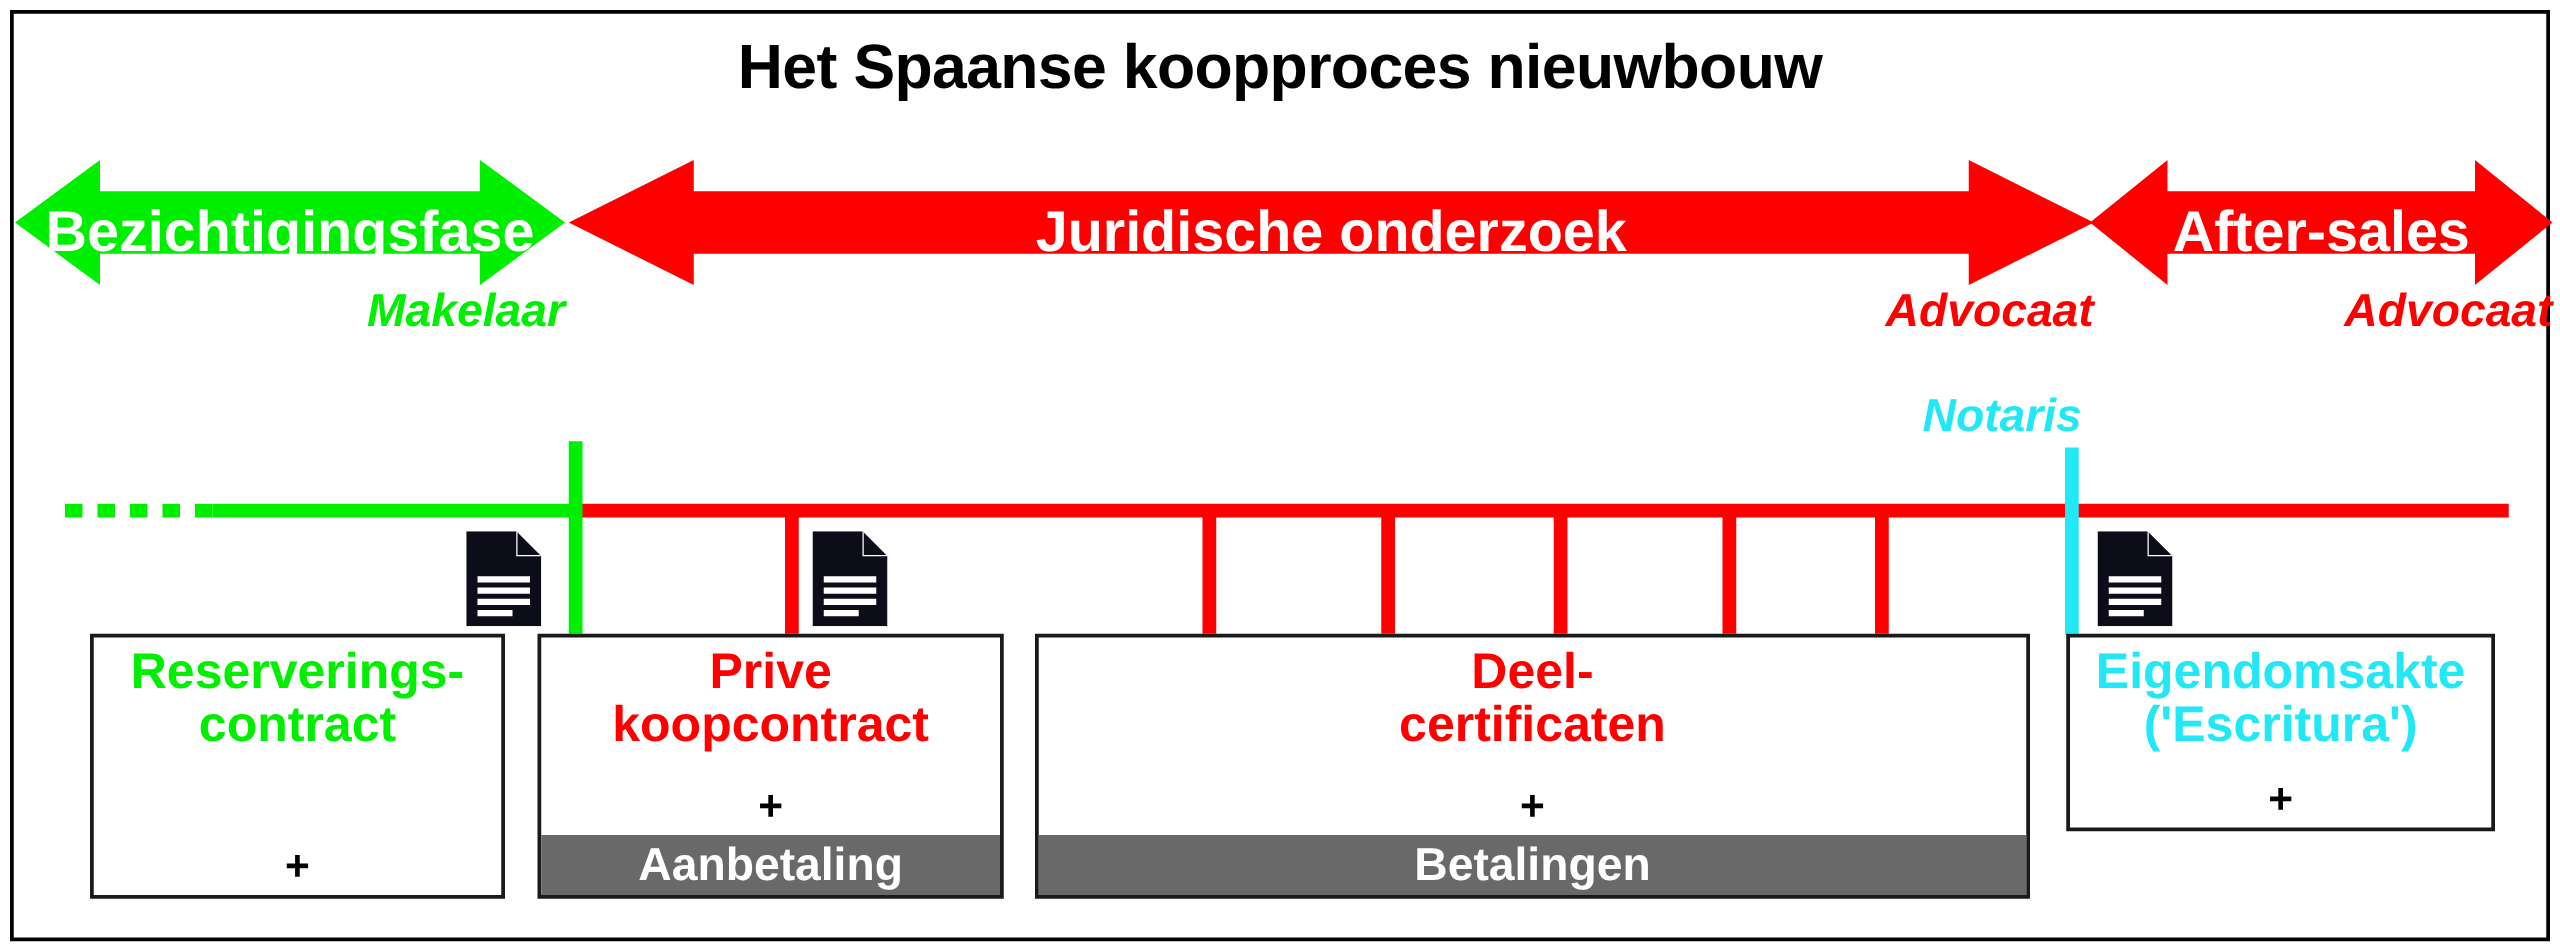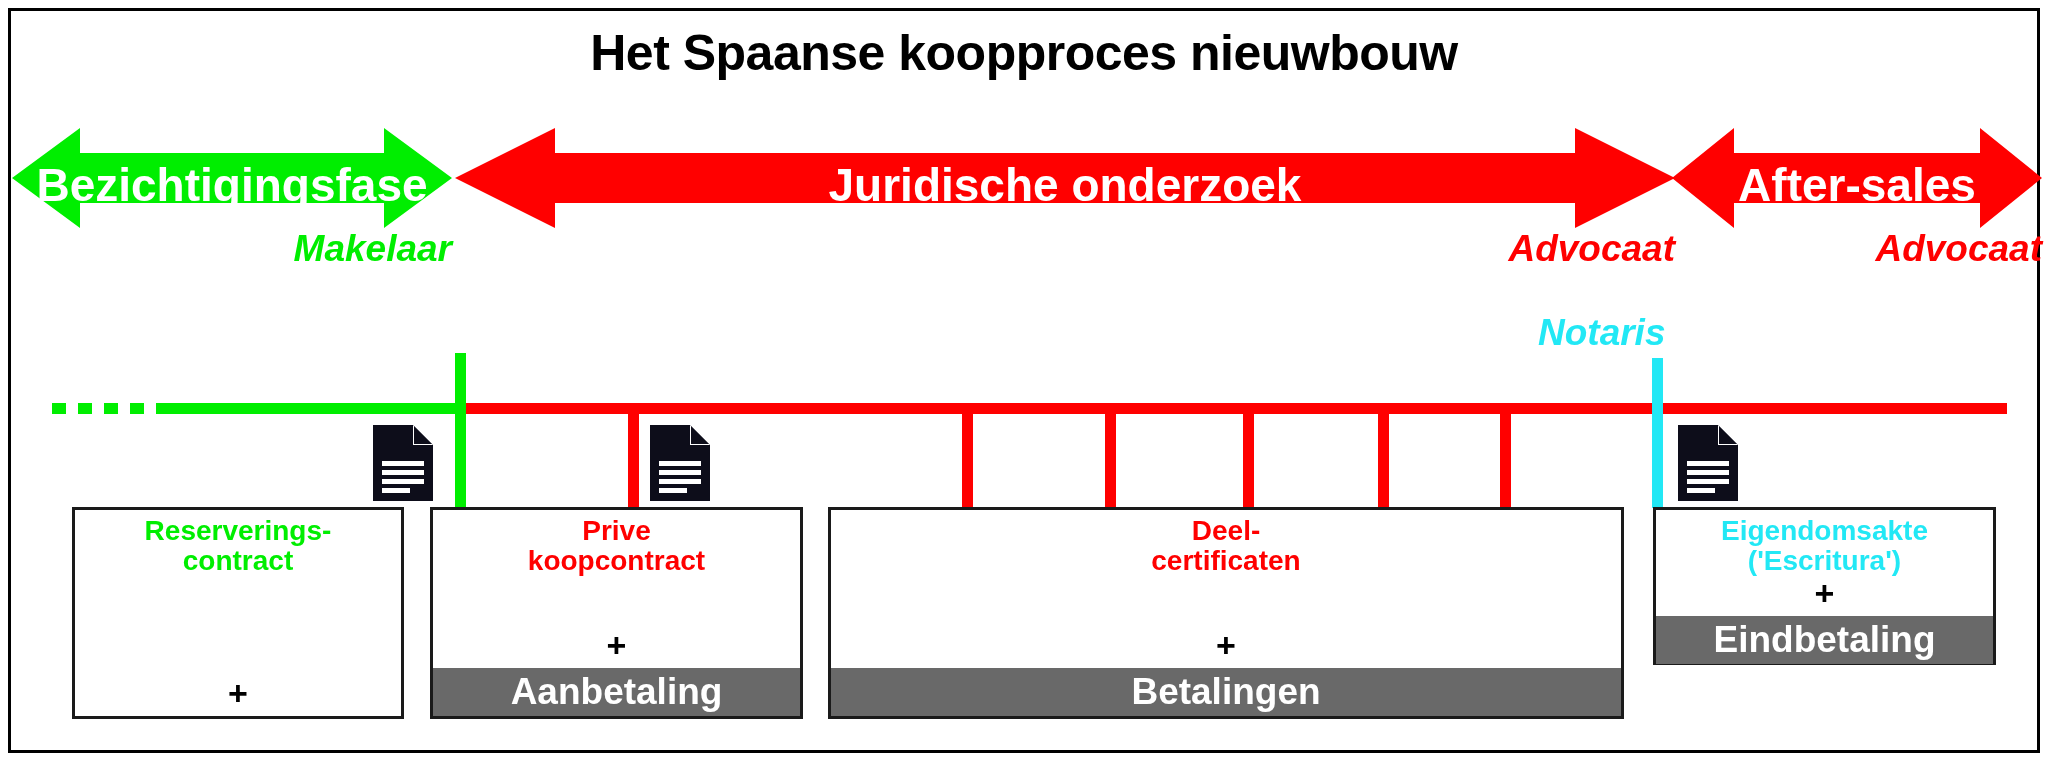--- a/index.html
+++ b/index.html
@@ -132,21 +132,21 @@
   }
   .stage-top {
     flex: 1 1 auto;
     display: flex;
     flex-direction: column;
     align-items: center;
     justify-content: flex-start;
     padding-top: 6px;
   }
   .stage-doc {
-    font-size: 28px;
+    font-size: 40px;
     font-weight: bold;
     line-height: 1.08;
     text-align: center;
     white-space: pre-line;
   }
   .stage-plus {
     font-size: 34px;
     font-weight: bold;
     color: #000000;
     line-height: 1;
@@ -274,22 +274,21 @@
 
   <div class="stage-box" style="left:828px; top:507px; width:796px; height:212px;">
     <div class="stage-top">
       <div class="stage-doc" style="color:#ff0000;">Deel-
 certificaten</div>
       <div class="stage-plus">+</div>
     </div>
     <div class="stage-pay">Betalingen</div>
   </div>
 
-  <div class="stage-box" style="left:1653px; top:507px; width:343px; height:158px;">
+  <div class="stage-box" style="left:1653px; top:507px; width:343px; height:158px;gap:44px;">
     <div class="stage-top">
       <div class="stage-doc" style="color:#22e8f5;">Eigendomsakte
 ('Escritura')</div>
       <div class="stage-plus">+</div>
     </div>
-    <div class="stage-pay">Eindbetaling</div>
   </div>
 
 </div>
 
 </body></html>

